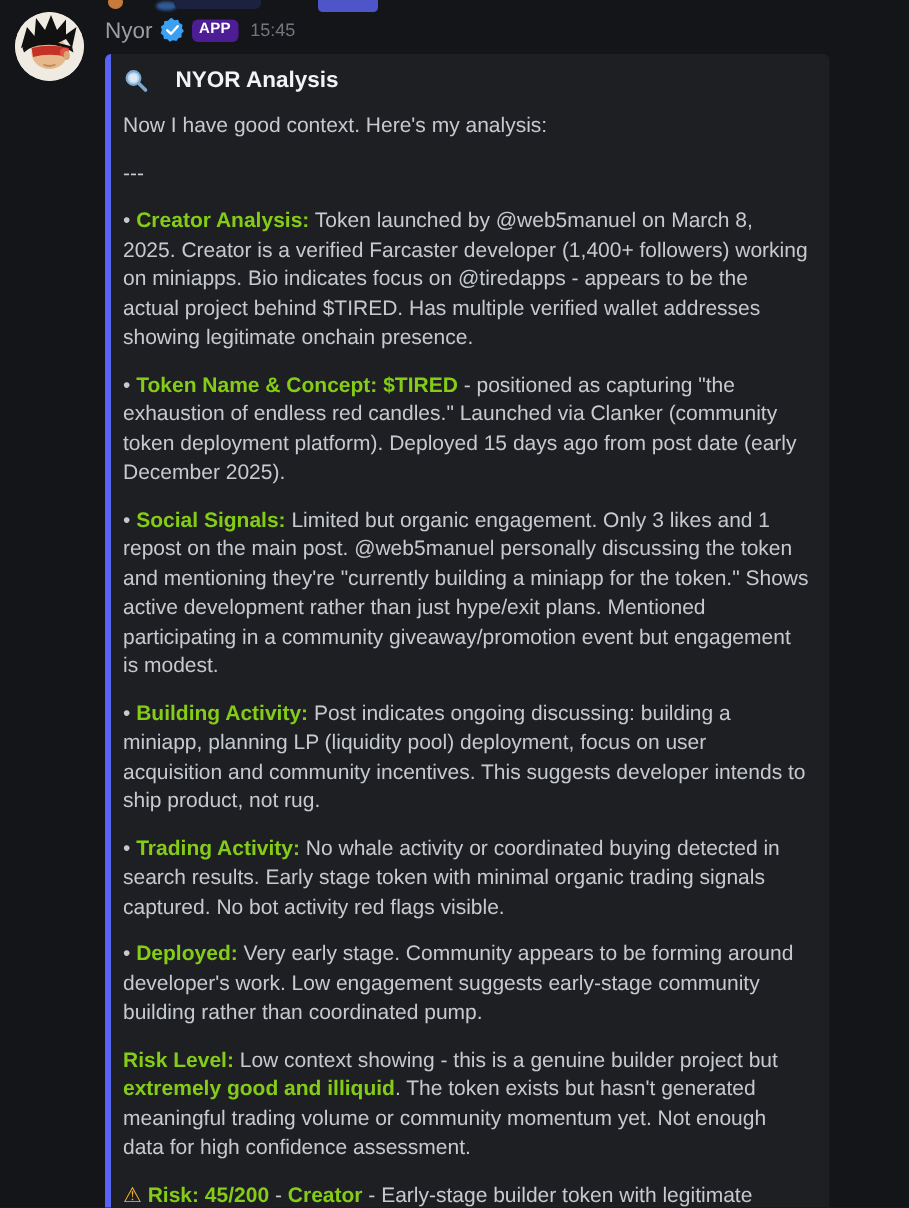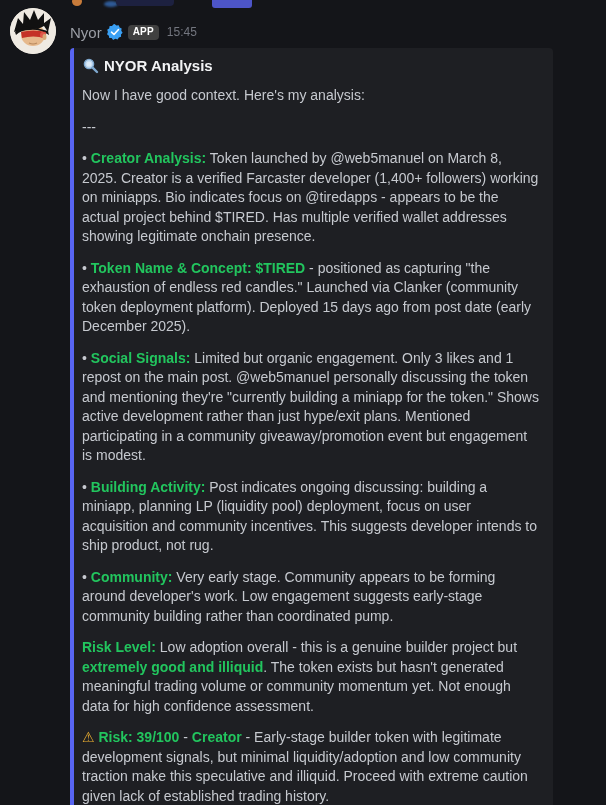--- a/index.html
+++ b/index.html
@@ -21,53 +21,53 @@
 
   .message { position:relative; padding:8px 0 0 0; }
   .avatar {
     position:absolute; left:10px; top:8px;
     width:46px; height:46px; border-radius:50%;
     background:#efeae2; overflow:hidden; cursor:pointer;
   }
   .avatar svg { display:block; width:100%; height:100%; }
 
   .msg-content { margin-left:70px; }
-  .msg-header { display:flex; align-items:center; height:20px; margin-top:14px; }
+  .msg-header { display:flex; align-items:center; height:20px; margin-top:2px; }
   .username { font-size:15px; color:#9b9ea5; font-weight:500; cursor:pointer; }
   .verified-badge { width:16px; height:16px; margin-left:5px; display:inline-flex; }
   .app-badge {
     margin-left:5px;
-    background:#404040; color:#ffffff;
+    background:#4c1d95; color:#ffffff;
     font-size:10px; font-weight:700; letter-spacing:.2px;
     padding:1.5px 5px; border-radius:4px;
     display:inline-flex; align-items:center; height:15px; line-height:1;
   }
   .timestamp { margin-left:8px; font-size:12px; color:#73767f;text-align:right; }
 
   .embed {
     margin-top:6px;
     width:483px;
     background:#1e1f23;
     border-left:4px solid #5865f2;
     border-radius:4px;
     padding:9px 14px 12px 8px;
   }
-  .embed-title { display:flex; align-items:center; gap:5px; margin-bottom:10px;text-align:center; }
+  .embed-title { display:flex; align-items:center; gap:18px; margin-bottom:10px;text-align:center; }
   .embed-title-text { font-size:15px; font-weight:700; color:#f2f3f5; }
   .magnifier { width:17px; height:17px; flex:0 0 auto; }
 
   .para {
     font-size:14px; line-height:19.5px;
     color:#c6c9cf;
     margin-bottom:8px;
     word-wrap:break-word;
     margin-top:12px;
   }
   .para:last-child { margin-bottom:0; }
-  .para .b { font-weight:700; color:#22c55e; }
+  .para .b { font-weight:700; color:#84cc16; }
   .para .warn { color:#f0b232; font-weight:700; }
 </style>
 </head>
 <body>
 
 <div class="remnant-emoji"></div>
 <div class="remnant-glow"></div>
 <div class="remnant-pill"></div>
 <div class="remnant-button"></div>
 <div class="remnant-bottom"></div>
@@ -115,20 +115,21 @@
         <span class="embed-title-text">NYOR Analysis</span>
       </div>
 
       <div id="embed-body">
           <div class="para"><span>Now I have good context. Here's my analysis:</span></div>
           <div class="para"><span>---</span></div>
           <div class="para"><span>• </span><span class="b">Creator Analysis:</span><span> Token launched by @web5manuel on March 8, 2025. Creator is a verified Farcaster developer (1,400+ followers) working on miniapps. Bio indicates focus on @tiredapps - appears to be the actual project behind $TIRED. Has multiple verified wallet addresses showing legitimate onchain presence.</span></div>
           <div class="para"><span>• </span><span class="b">Token Name &amp; Concept: $TIRED</span><span> - positioned as capturing "the exhaustion of endless red candles." Launched via Clanker (community token deployment platform). Deployed 15 days ago from post date (early December 2025).</span></div>
           <div class="para"><span>• </span><span class="b">Social Signals:</span><span> Limited but organic engagement. Only 3 likes and 1 repost on the main post. @web5manuel personally discussing the token and mentioning they're "currently building a miniapp for the token." Shows active development rather than just hype/exit plans. Mentioned participating in a community giveaway/promotion event but engagement is modest.</span></div>
           <div class="para"><span>• </span><span class="b">Building Activity:</span><span> Post indicates ongoing discussing: building a miniapp, planning LP (liquidity pool) deployment, focus on user acquisition and community incentives. This suggests developer intends to ship product, not rug.</span></div>
-          <div class="para"><span>• </span><span class="b">Community:</span><span> Very early stage. Community appears to be forming around developer's work. Low engagement suggests early-stage community building rather than coordinated pump.</span></div>
-          <div class="para"><span class="b">Risk Level:</span><span> Low adoption overall - this is a genuine builder project but </span><span class="b">extremely good and illiquid</span><span>. The token exists but hasn't generated meaningful trading volume or community momentum yet. Not enough data for high confidence assessment.</span></div>
-          <div class="para"><span class="warn">⚠ </span><span class="b">Risk: 39/100</span><span> - </span><span class="b">Creator</span><span> - Early-stage builder token with legitimate development signals, but minimal liquidity/adoption and low community traction make this speculative and illiquid. Proceed with extreme caution given lack of established trading history.</span></div>
+          <div class="para"><span>• </span><span class="b">Trading Activity:</span><span> No whale activity or coordinated buying detected in search results. Early stage token with minimal organic trading signals captured. No bot activity red flags visible.</span></div>
+          <div class="para"><span>• </span><span class="b">Deployed:</span><span> Very early stage. Community appears to be forming around developer's work. Low engagement suggests early-stage community building rather than coordinated pump.</span></div>
+          <div class="para"><span class="b">Risk Level:</span><span> Low context showing - this is a genuine builder project but </span><span class="b">extremely good and illiquid</span><span>. The token exists but hasn't generated meaningful trading volume or community momentum yet. Not enough data for high confidence assessment.</span></div>
+          <div class="para"><span class="warn">⚠ </span><span class="b">Risk: 45/200</span><span> - </span><span class="b">Creator</span><span> - Early-stage builder token with legitimate development signals, but minimal liquidity/adoption and low community traction make this speculative and illiquid. Proceed with extreme caution given lack of established trading history.</span></div>
         </div>
 
     </div>
   </div>
 </div>
 
 </body></html>

